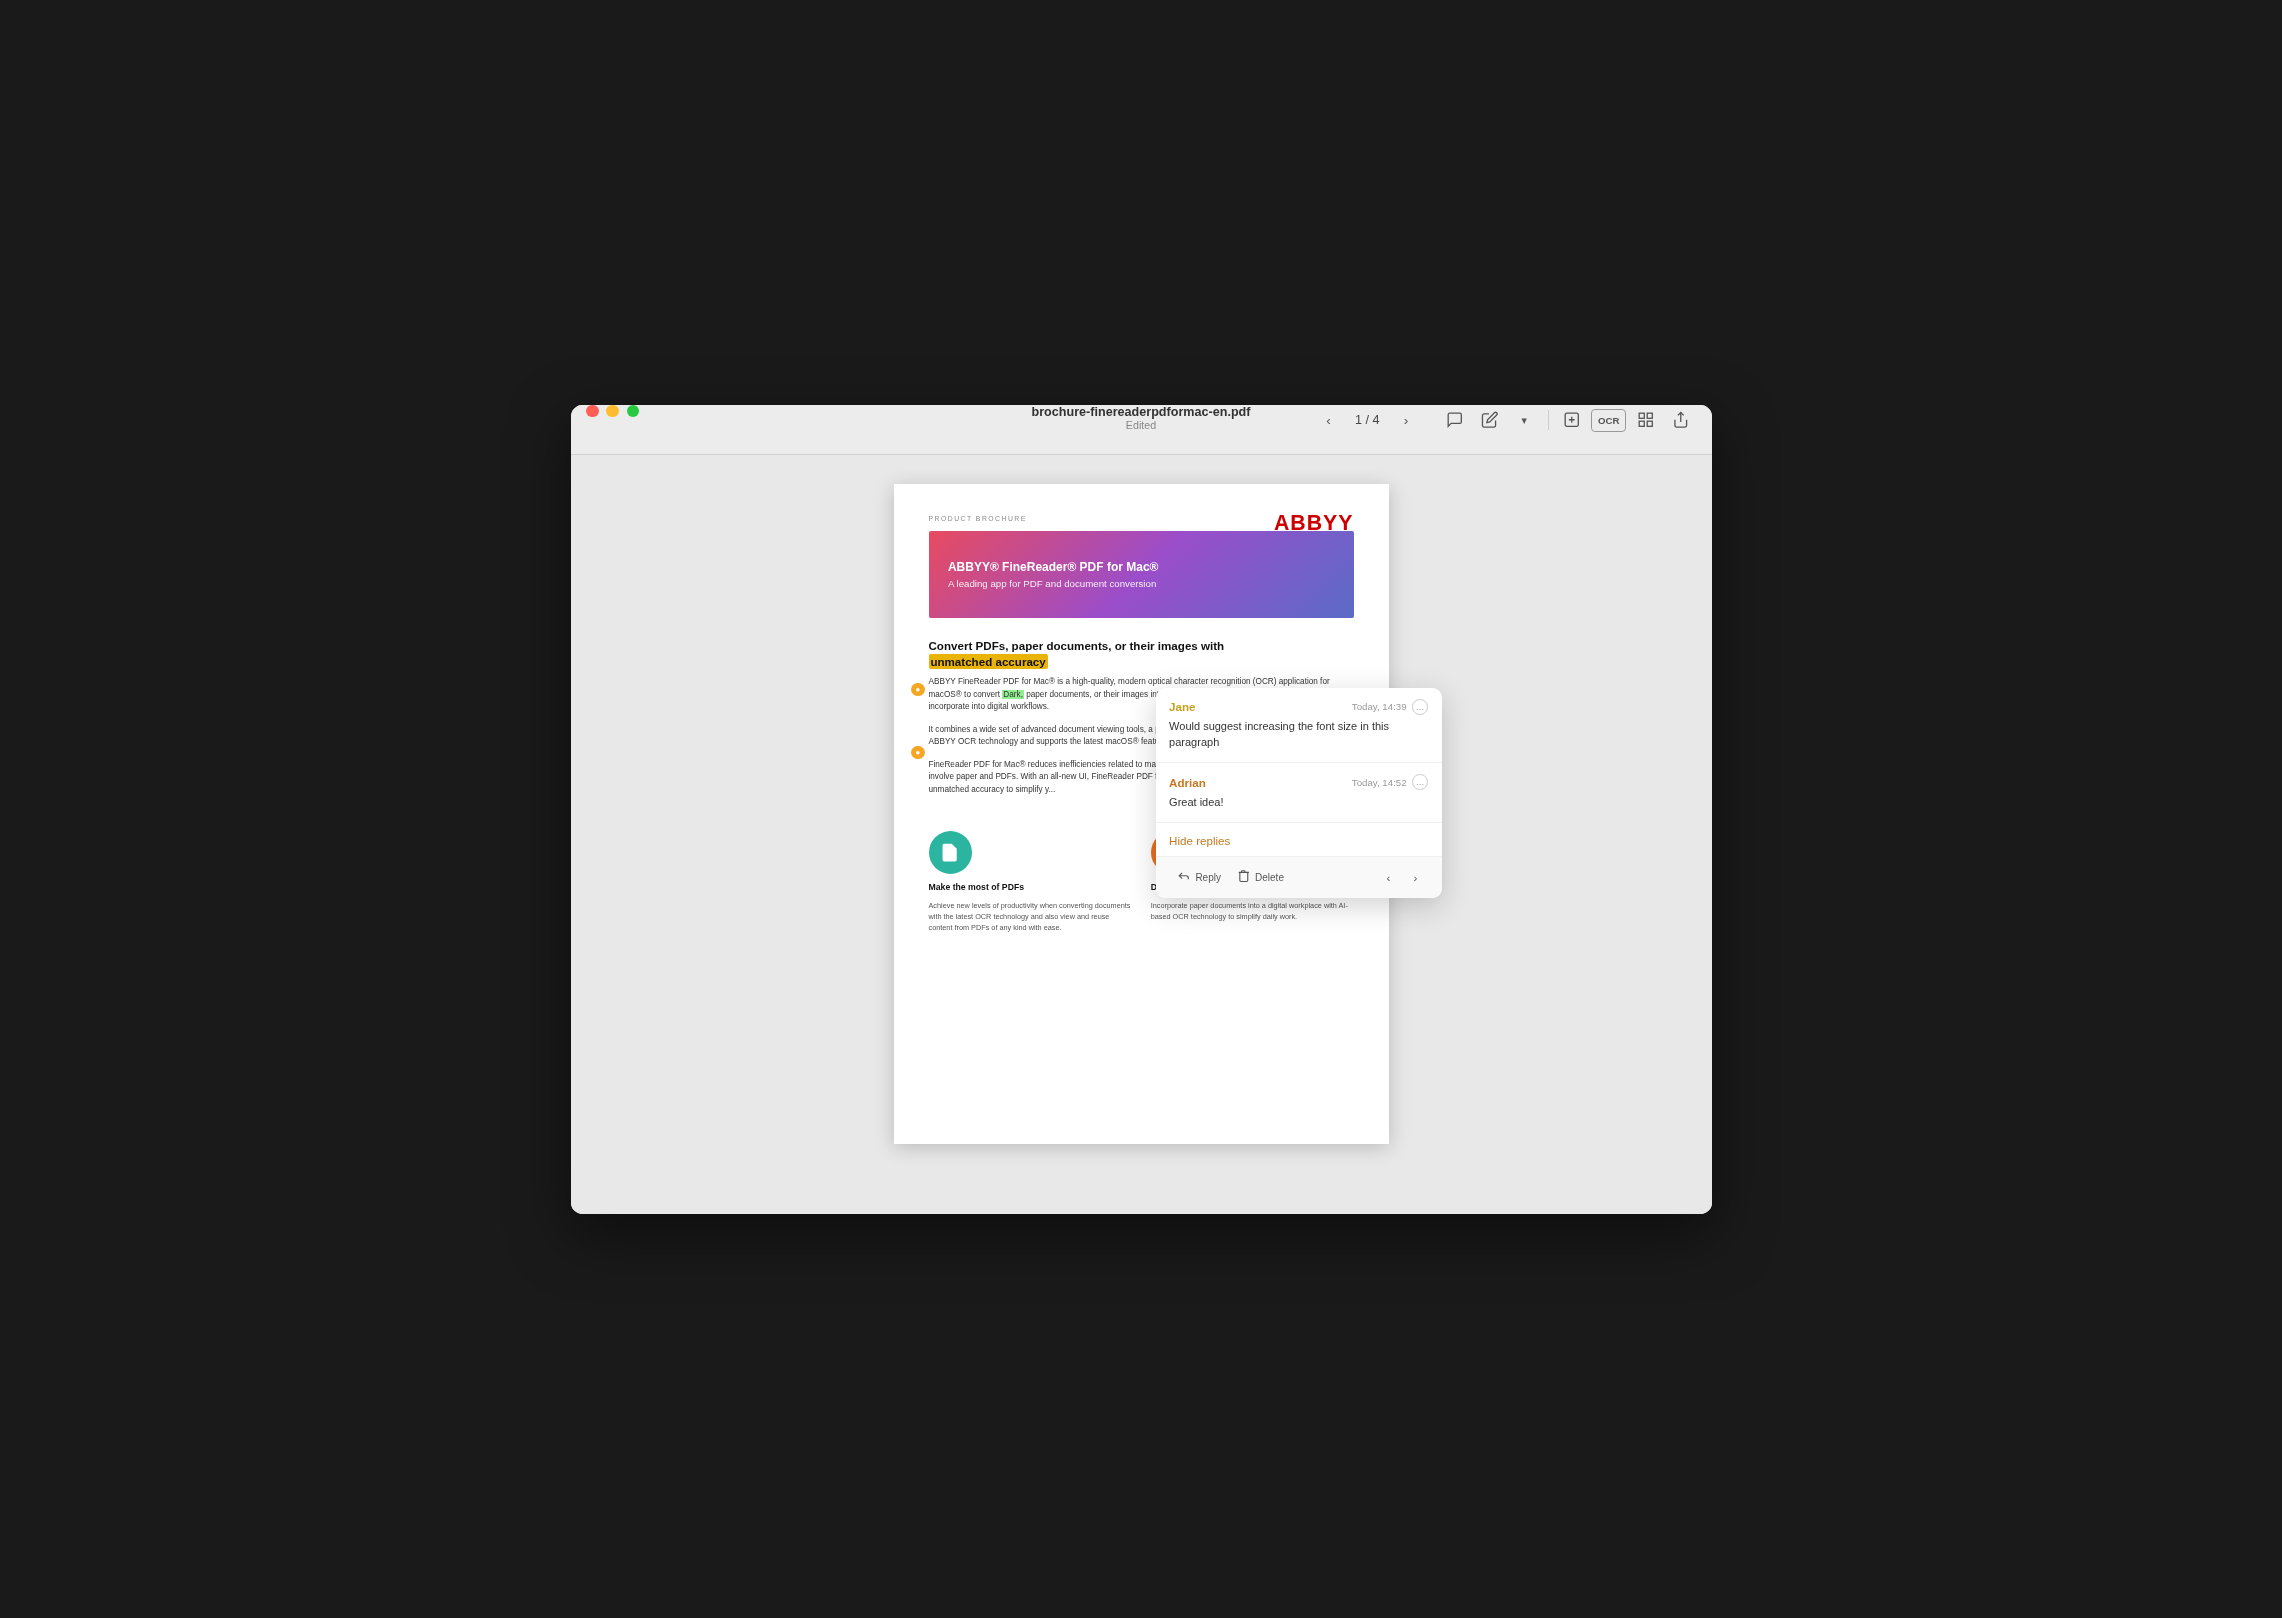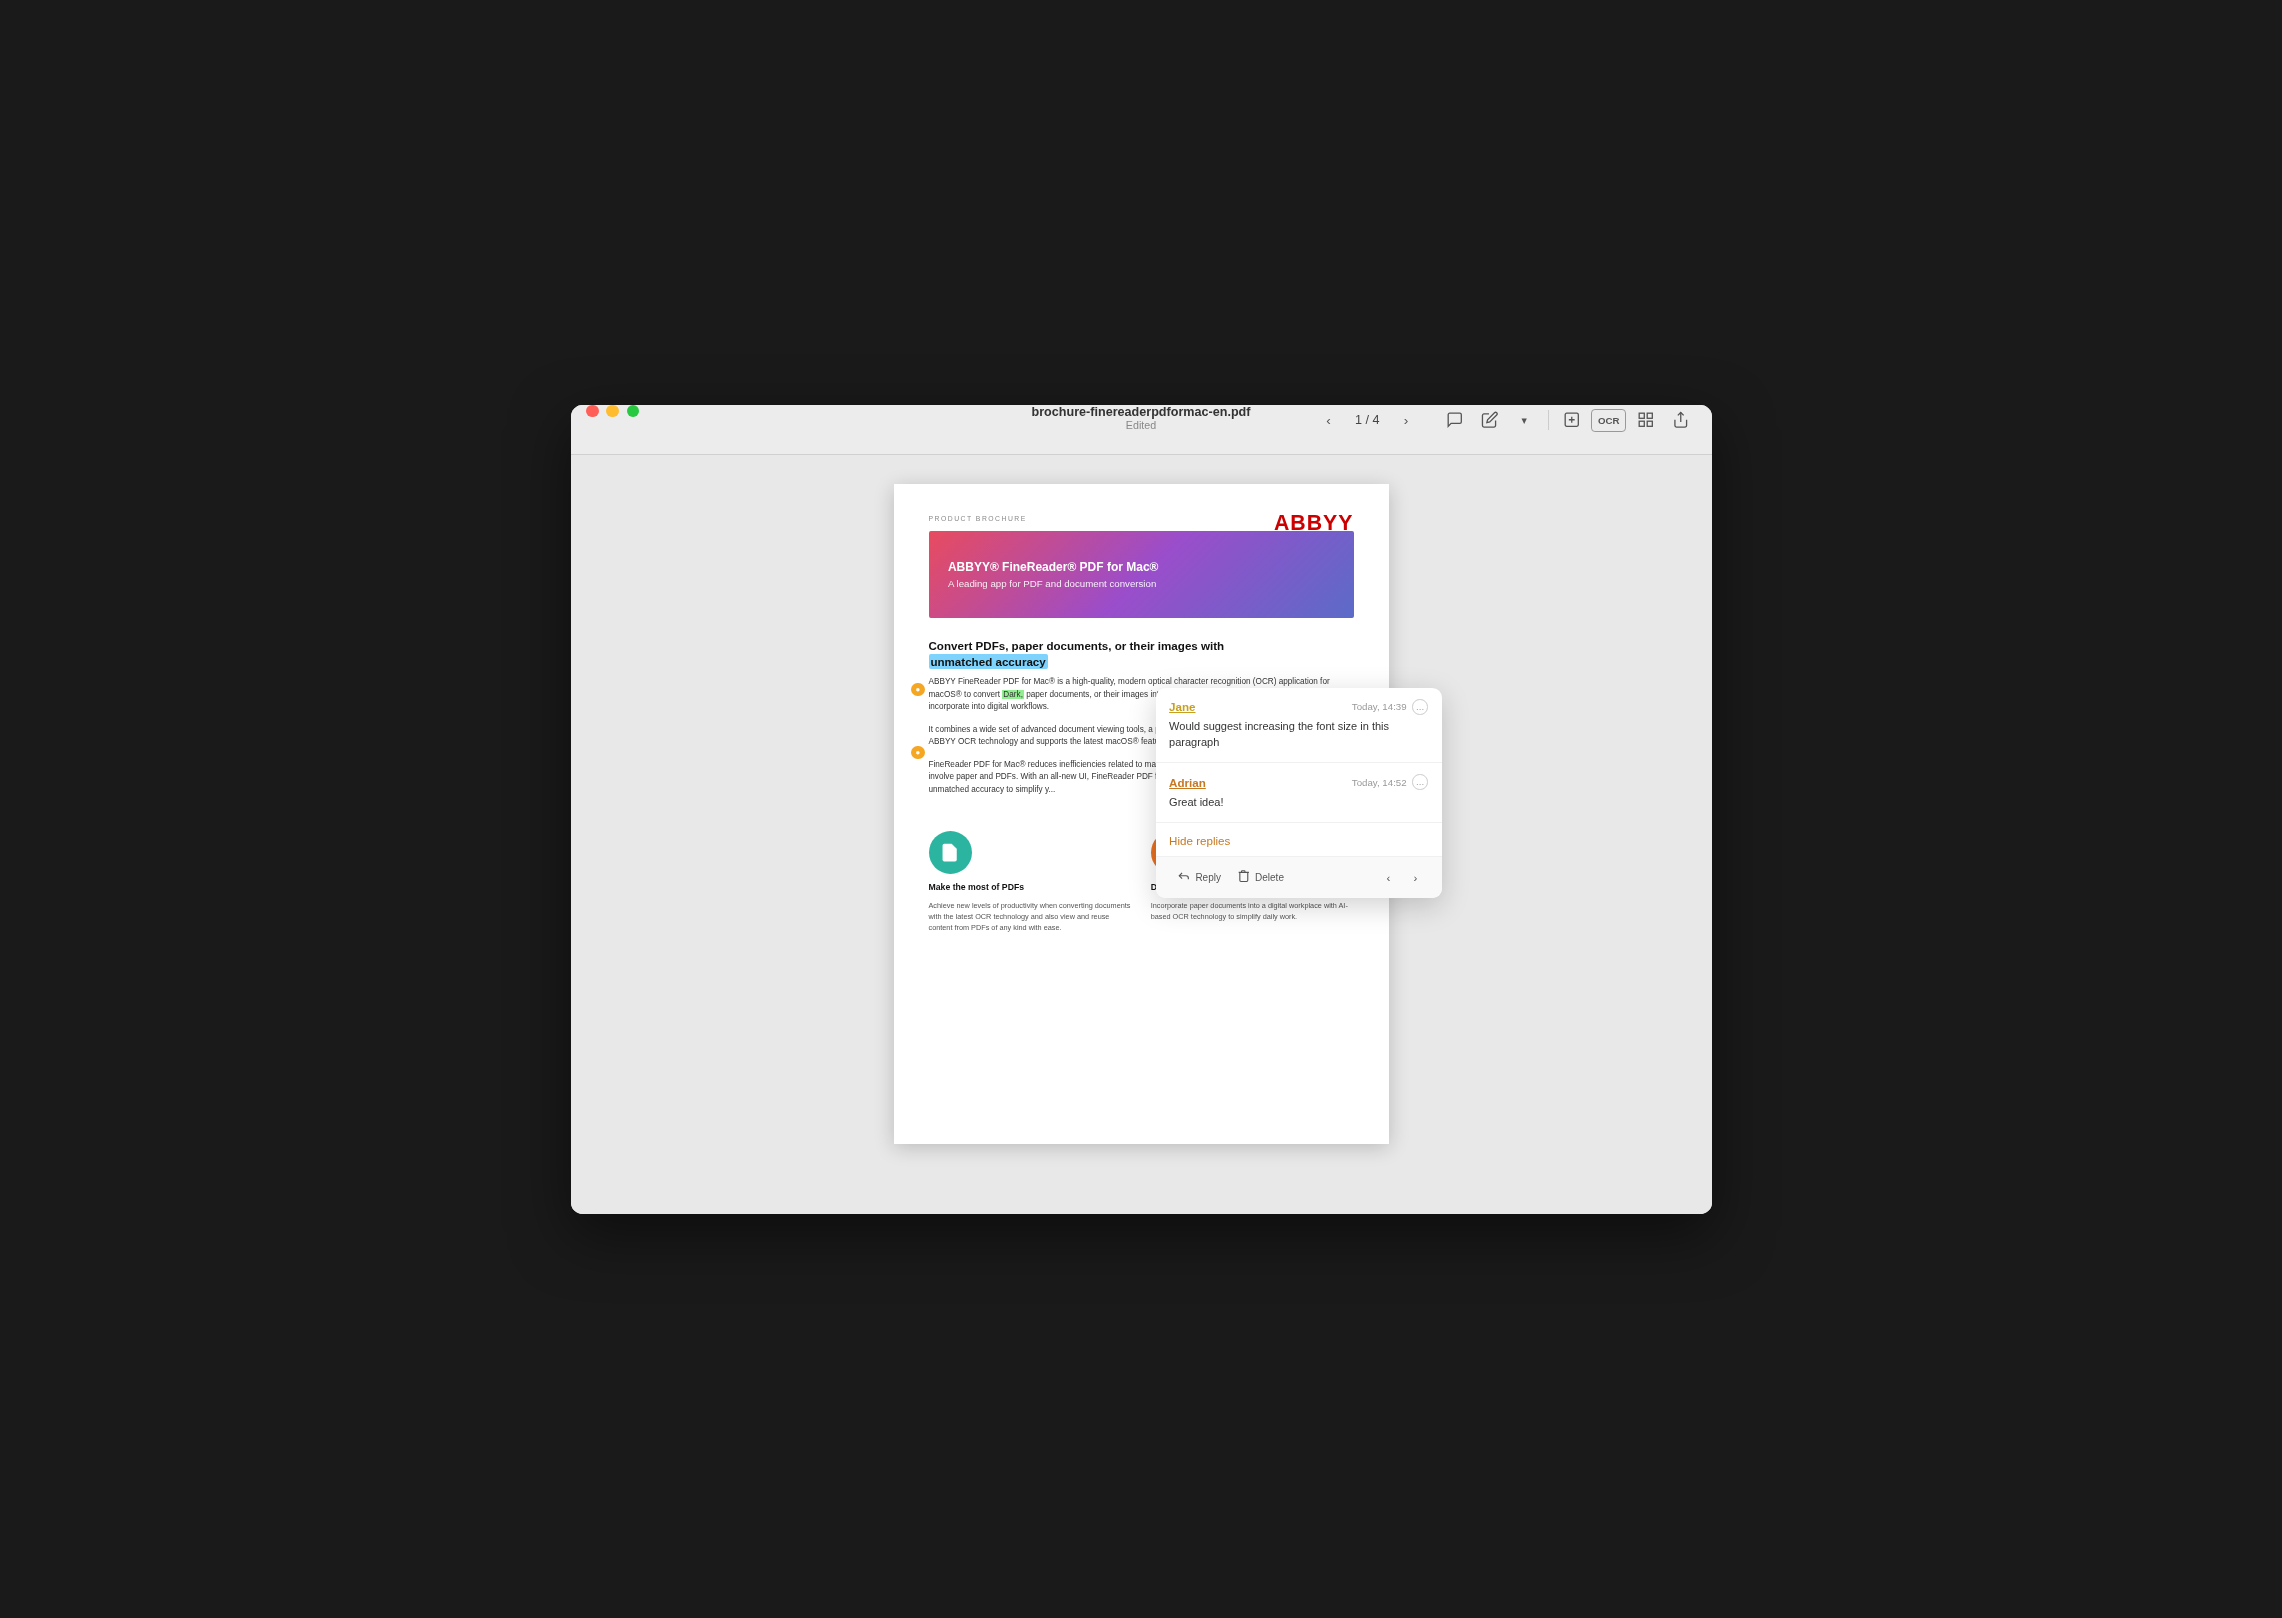--- a/index.html
+++ b/index.html
@@ -179,21 +179,21 @@
       margin-top: 19.4px;
     }
     .pdf-section-title {
       font-size: 11.6px;
       font-weight: 700;
       color: #111;
       margin-bottom: 5.8px;
       line-height: 1.4;
     }
     .pdf-highlight {
-      background: #7dd3fc;
+      background: #eab308;
       padding: 1px 1.9px;
       border-radius: 1.9px;
       font-weight: 700;
       text-align: right;
     }
     .pdf-body-text {
       font-size: 8.2px;
       color: #333;
       line-height: 1.55;
       margin-bottom: 9.7px;
@@ -239,21 +239,20 @@
     .comment-entry:last-of-type { border-bottom: none; }
     .comment-header {
       display: flex;
       align-items: center;
       justify-content: space-between;
       margin-bottom: 4.9px;
     }
     .comment-author {
       font-size: 11.6px;
       font-weight: 700;
-      text-decoration: underline;
     }
     .comment-author-jane { color: #c8a020; }
     .comment-author-adrian { color: #c87820; }
     .comment-meta {
       display: flex;
       align-items: center;
       gap: 5.8px;
     }
     .comment-time {
       font-size: 9.7px;

